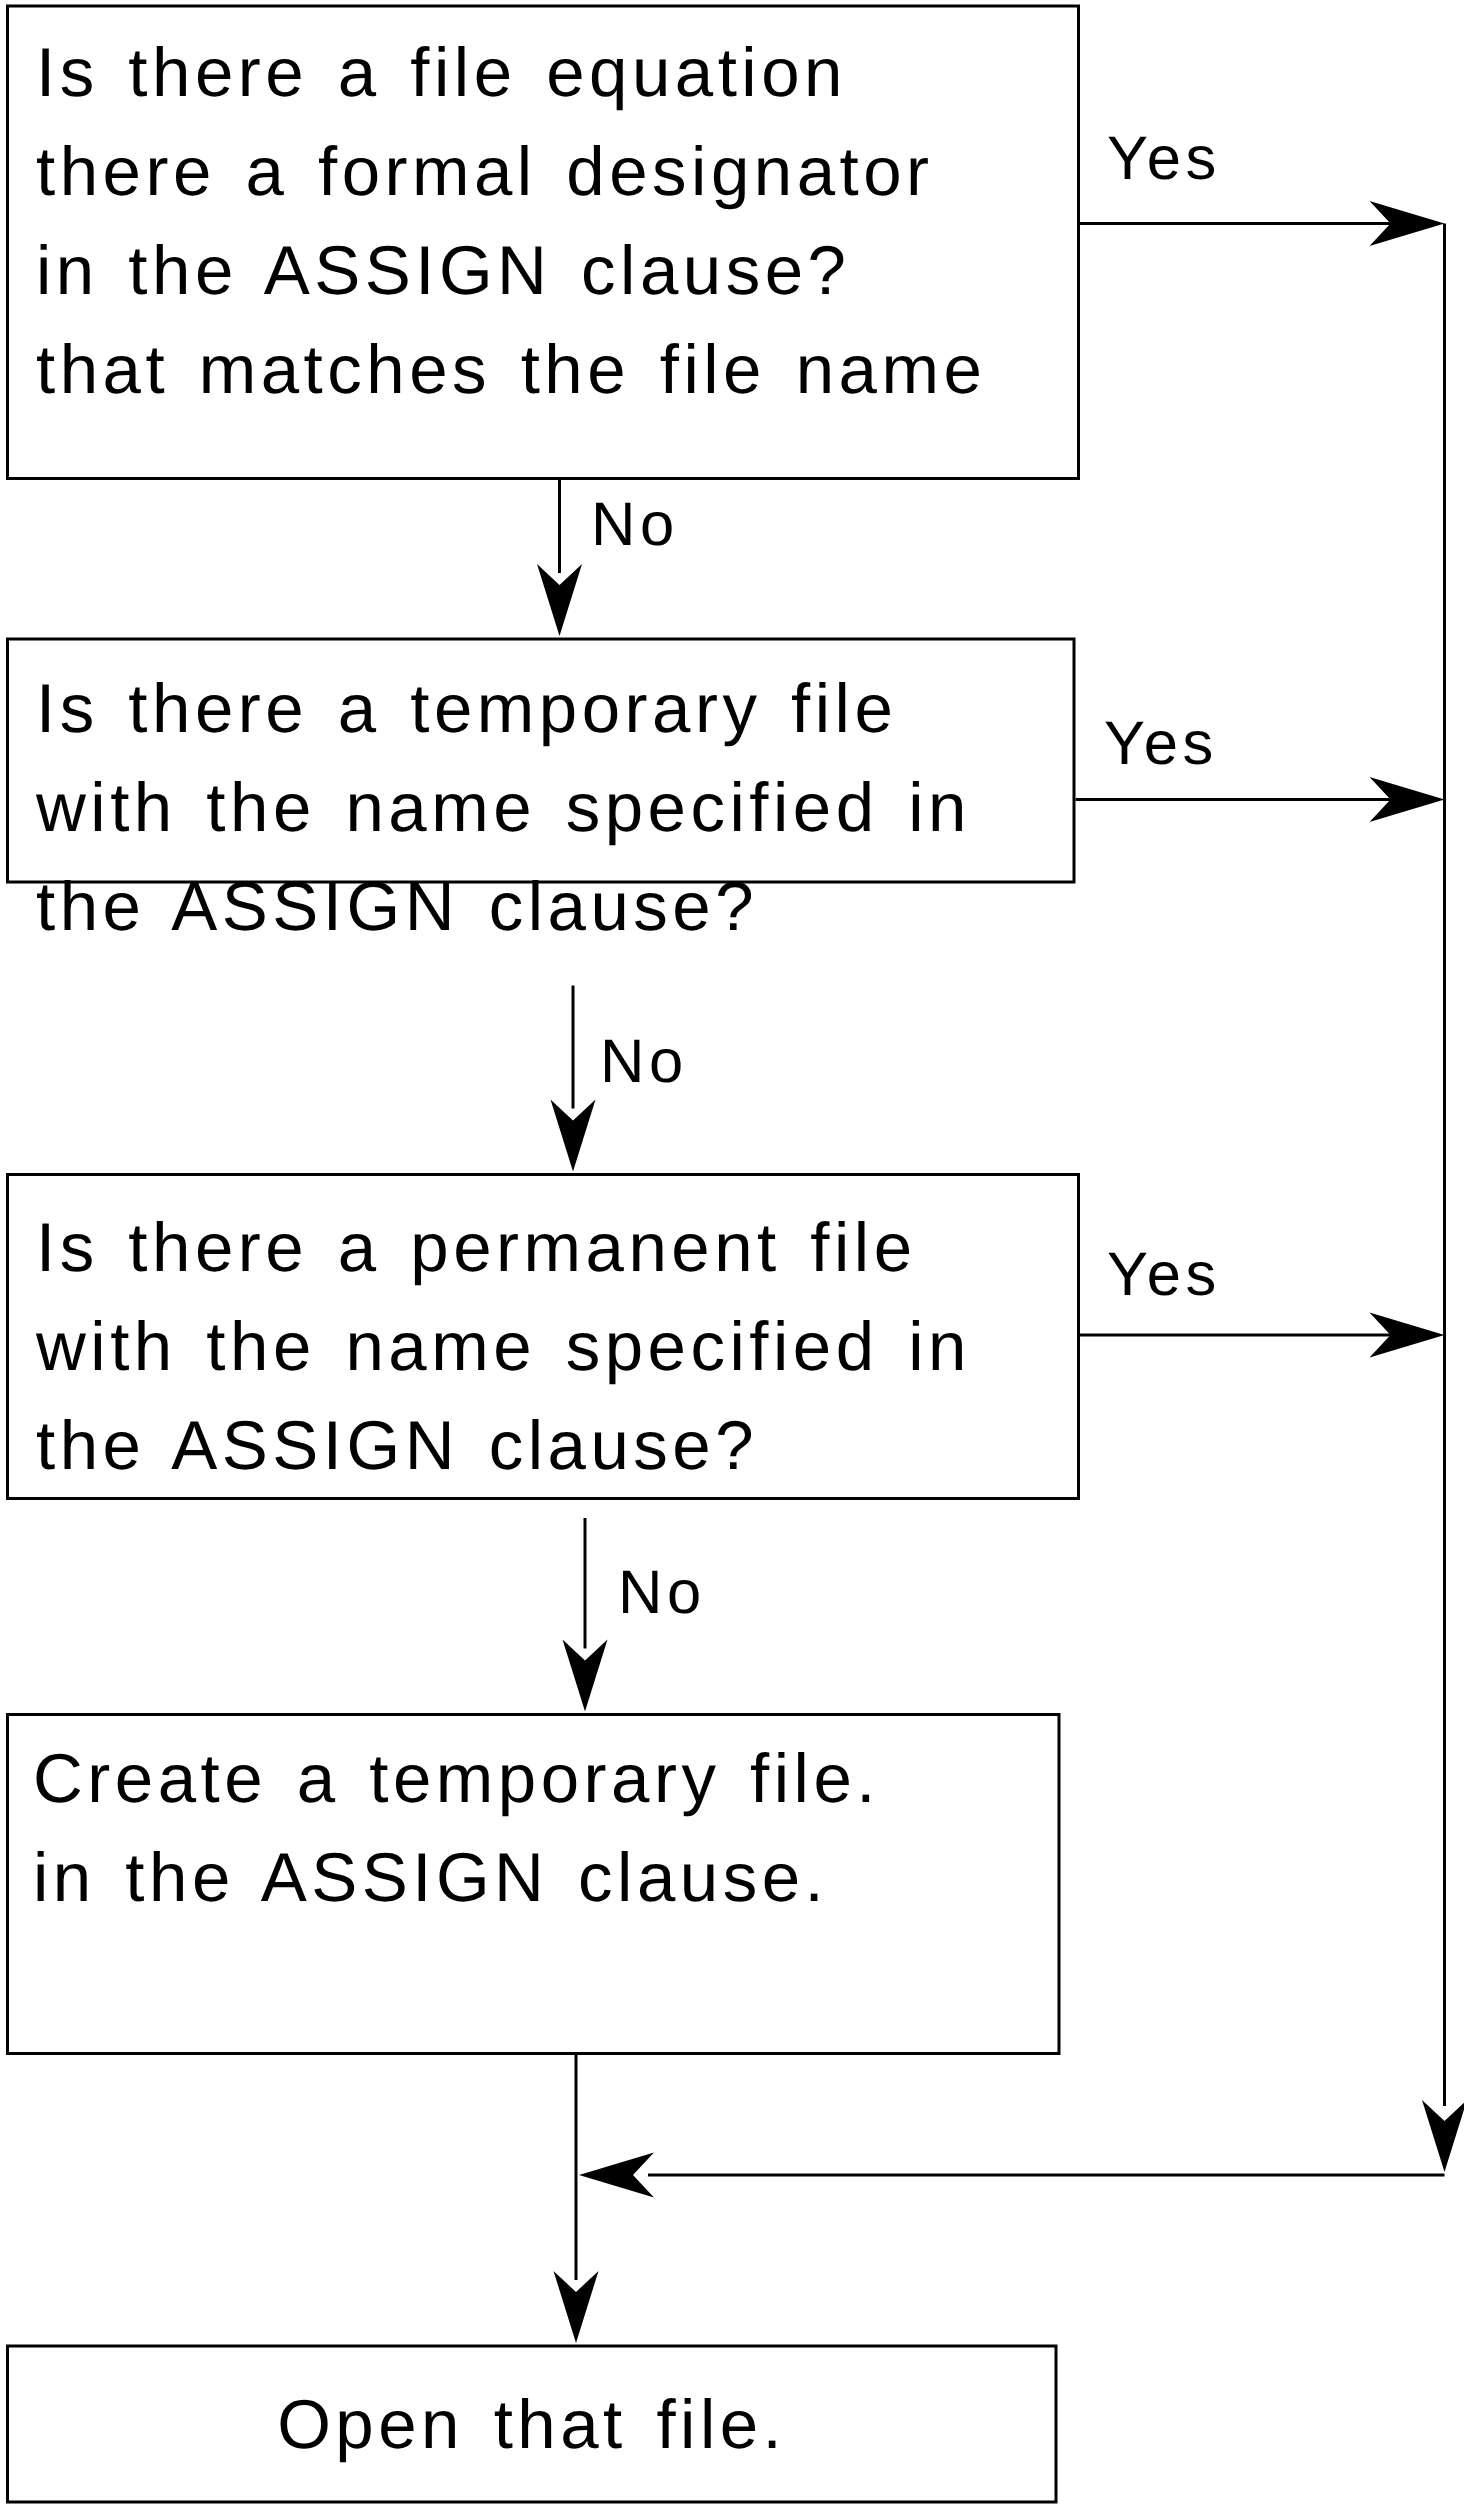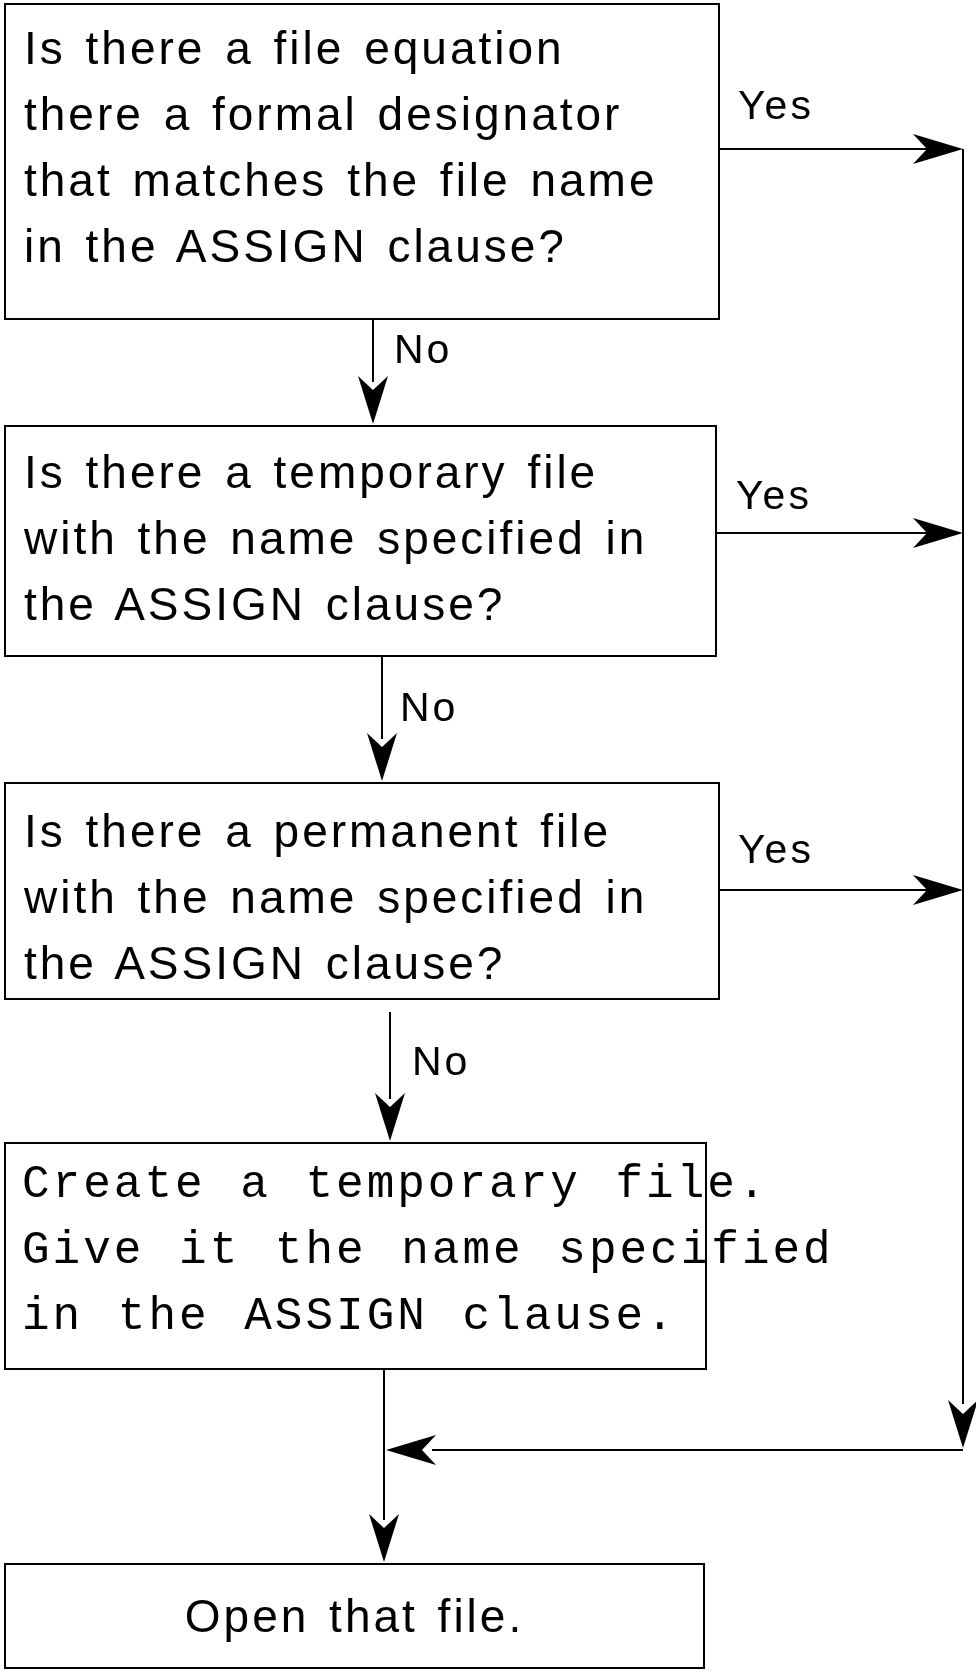--- a/index.html
+++ b/index.html
@@ -30,23 +30,23 @@
     background: #ffffff;
   }
   .box .bline {
     white-space: nowrap;
     line-height: 66px;
     font-size: 46px;
     letter-spacing: 3px;
     word-spacing: 4px;
   }
   .box1 { left: 4px;  top: 3px;    width: 716px; height: 317px; padding: 10px 0 0 18px; }
-  .box2 { left: 4px;  top: 425px;  width: 713px; height: 232px; padding: 12px 0 0 18px; }
+  .box2 { left: 4px;  top: 425px;  width: 713px; height: 164px; padding: 12px 0 0 18px; }
   .box3 { left: 4px;  top: 782px;  width: 716px; height: 218px; padding: 14px 0 0 18px; }
-  .box4 { left: 4px;  top: 1142px; width: 703px; height: 228px; padding: 8px 0 0 16px; font-family: Liberation Mono, monospace; }
+  .box4 { left: 4px;  top: 1142px; width: 703px; height: 228px; padding: 8px 0 0 16px; }
   .box5 {
     left: 4px;  top: 1563px; width: 701px; height: 106px;
     display: flex; align-items: center; justify-content: center;
   }
   .box5 .bline { line-height: normal; text-align: center; }
   .edge-label {
     position: absolute;
     font-size: 41px;
     letter-spacing: 3px;
     white-space: nowrap;
@@ -89,39 +89,38 @@
     <line x1="963" y1="1450" x2="432" y2="1450" stroke="#000" stroke-width="2"></line>
     <polygon points="386,1450 436,1435 422,1450 436,1465" fill="#000"></polygon>
 
     <line x1="384" y1="1370" x2="384" y2="1520" stroke="#000" stroke-width="2"></line>
     <polygon points="384,1562 369,1514 384,1528 399,1514" fill="#000"></polygon>
   </svg>
 
   <div class="box box1">
     <div class="bline">Is there a file equation</div>
     <div class="bline">there a formal designator</div>
+    <div class="bline">in the ASSIGN clause?</div>
     <div class="bline">that matches the file name</div>
-    <div class="bline">in the ASSIGN clause?</div>
   </div>
 
   <div class="box box2">
     <div class="bline">Is there a temporary file</div>
     <div class="bline">with the name specified in</div>
     <div class="bline">the ASSIGN clause?</div>
   </div>
 
   <div class="box box3">
     <div class="bline">Is there a permanent file</div>
     <div class="bline">with the name specified in</div>
     <div class="bline">the ASSIGN clause?</div>
   </div>
 
   <div class="box box4">
     <div class="bline">Create a temporary file.</div>
-    <div class="bline">Give it the name specified</div>
     <div class="bline">in the ASSIGN clause.</div>
   </div>
 
   <div class="box box5">
     <div class="bline">Open that file.</div>
   </div>
 
   <div class="edge-label lbl-yes1">Yes</div>
   <div class="edge-label lbl-no1">No</div>
   <div class="edge-label lbl-yes2">Yes</div>

